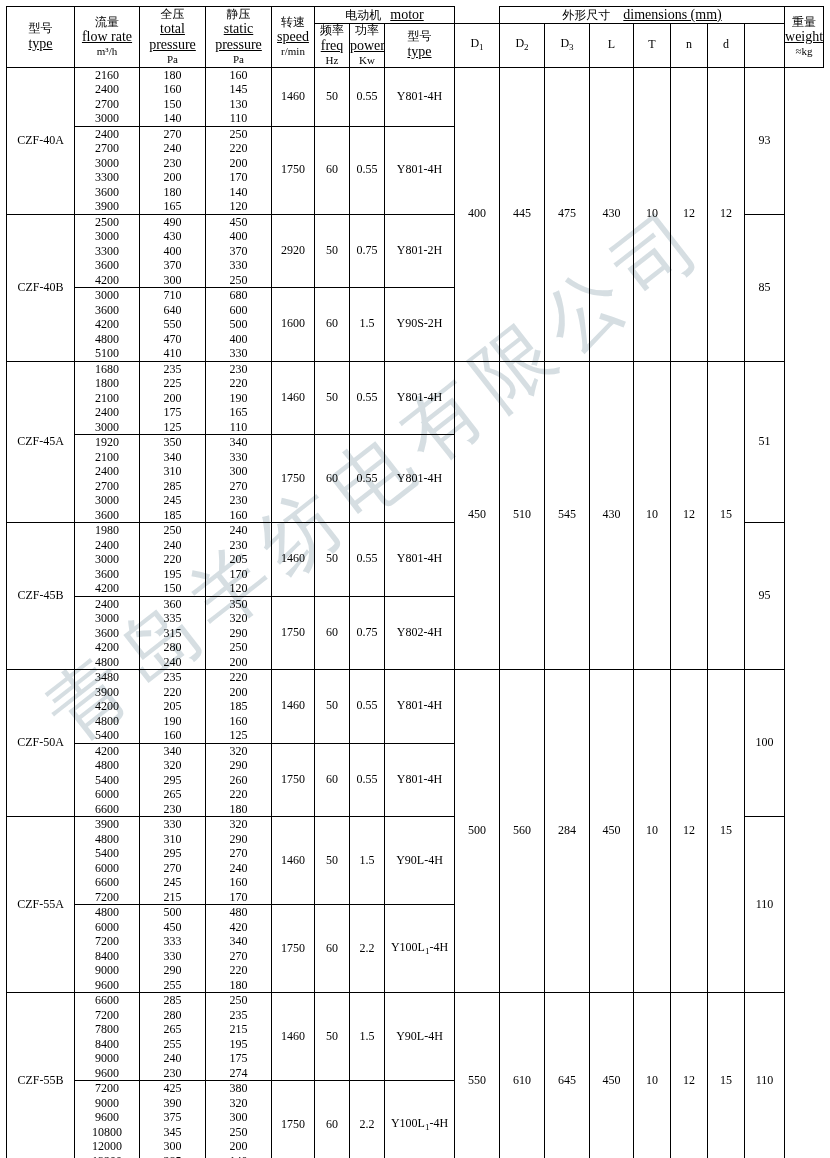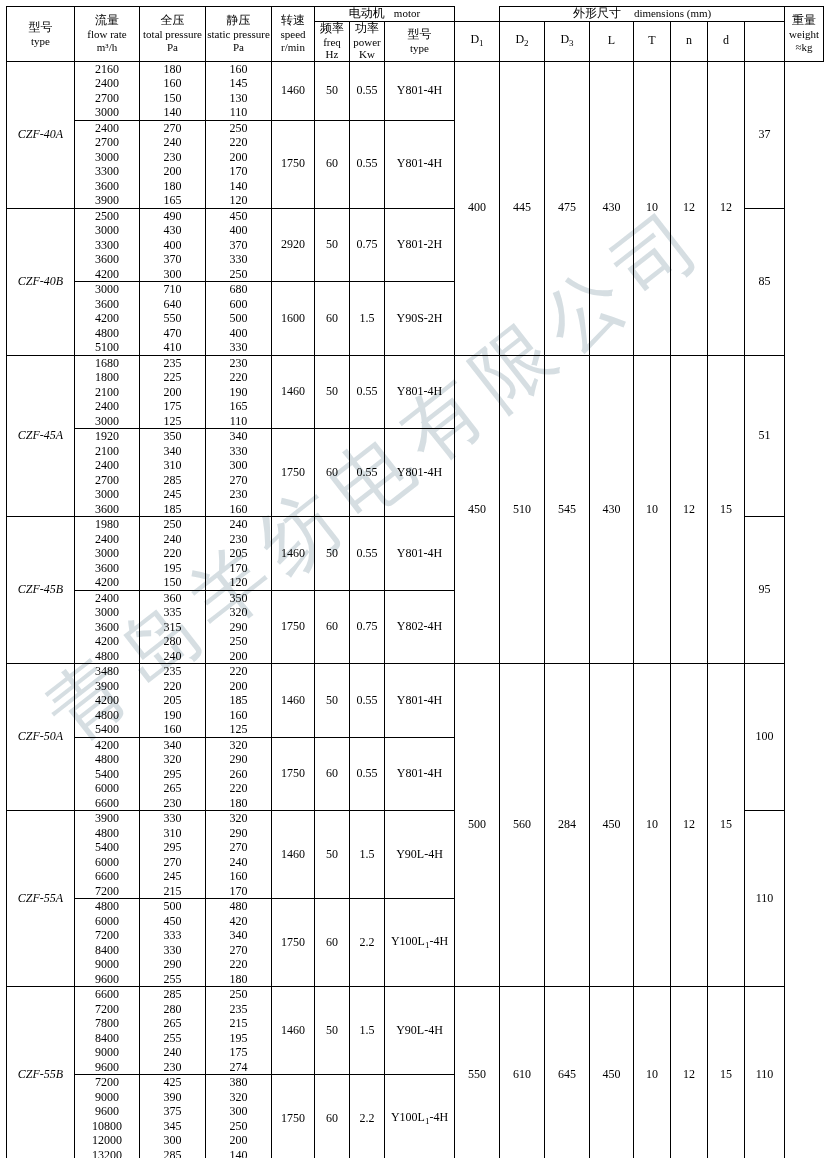--- a/index.html
+++ b/index.html
@@ -27,24 +27,24 @@
     line-height:1.15;
     background:transparent;
   }
   thead th{
     background:#d9eaf2;
     font-weight:normal;
     font-size:12px;
     padding:3px 1px;
   }
   thead th .cn{display:block;font-size:12px;}
-  thead th .en{display:block;font-size:11px;}
+  thead th .en{display:block;font-size:14px;text-decoration:underline;}
   thead th .un{display:block;font-size:11px;}
   td.shade{background:#d9eaf2;}
-  td.model{font-size:13px;text-align:center;font-style:italic;}
+  td.model{font-size:13px;text-align:center;}
   td.numlist{padding:2px 0;}
   td.numlist div{height:14.5px;line-height:14.5px;font-size:12px;}
   td.mid{font-size:12px;}
   
   #wm{
     position:absolute;
     left:0;top:0;width:830px;height:1158px;
     z-index:1;
     pointer-events:none;
   }
@@ -180,21 +180,21 @@
           <td class="shade mid">50</td>
           <td class="shade mid">0.55</td>
           <td class="shade mid">Y801-4H</td>
           <td class="shade mid" rowspan="4">400</td>
           <td class="shade mid" rowspan="4">445</td>
           <td class="shade mid" rowspan="4">475</td>
           <td class="shade mid" rowspan="4">430</td>
           <td class="shade mid" rowspan="4">10</td>
           <td class="shade mid" rowspan="4">12</td>
           <td class="shade mid" rowspan="4">12</td>
-          <td class="shade mid" rowspan="2">37</td>
+          <td class="shade mid" rowspan="2">93</td>
         </tr>
         <tr>
           <td class="shade numlist">
             <div>2400</div>
             <div>2700</div>
             <div>3000</div>
             <div>3300</div>
             <div>3600</div>
             <div>3900</div>
           </td>

